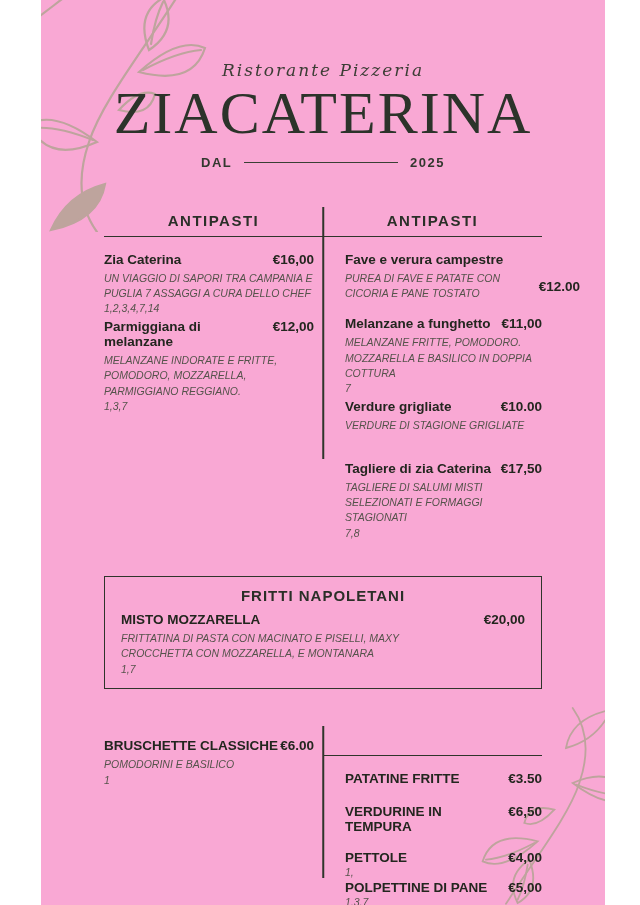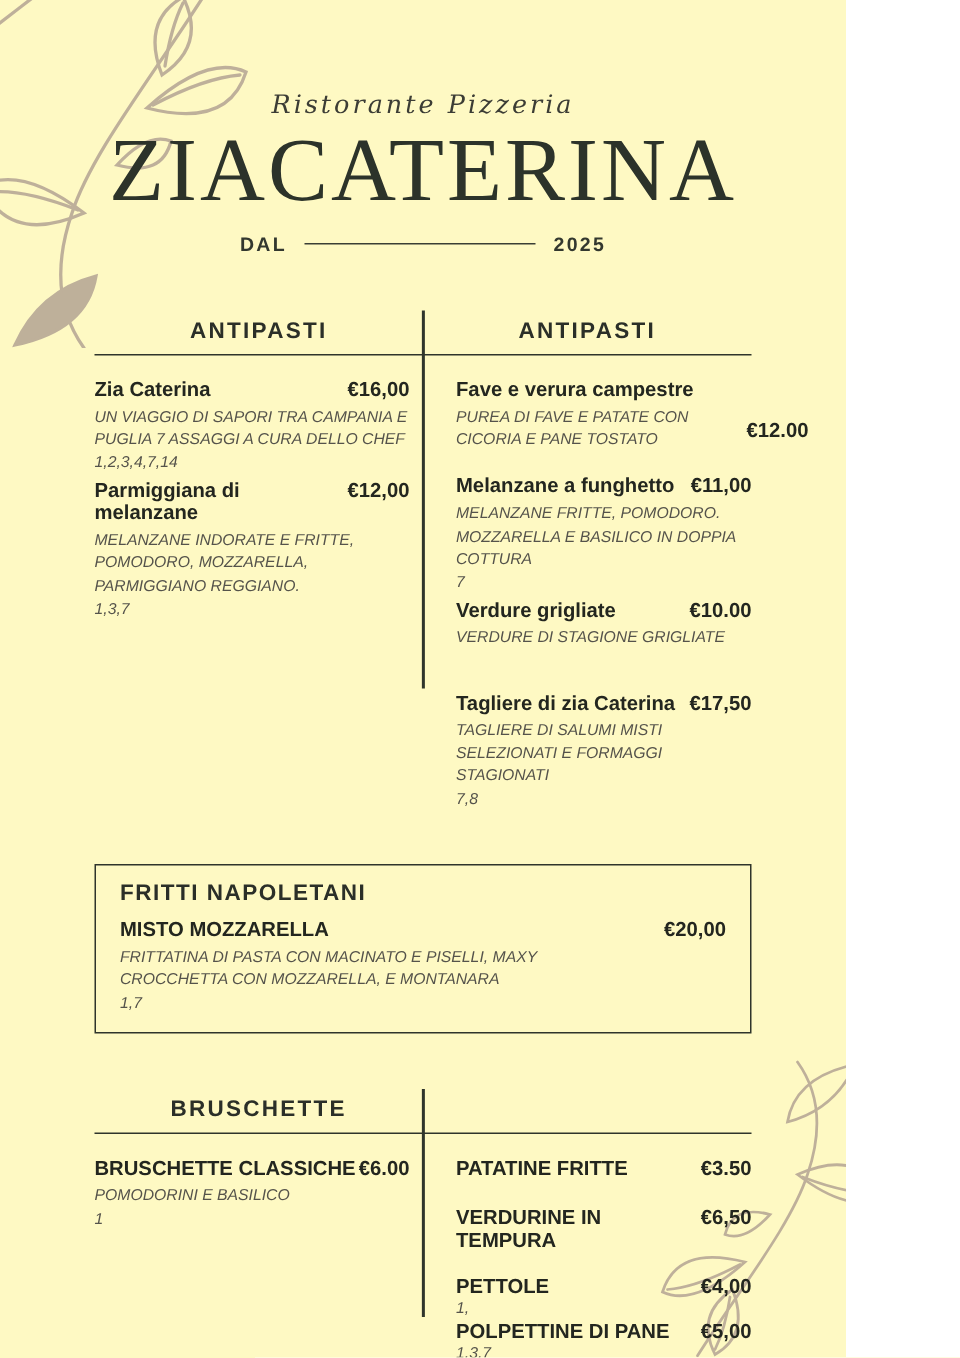--- a/index.html
+++ b/index.html
@@ -1,22 +1,23 @@
 <!DOCTYPE html>
 <html><head>
 <meta charset="utf-8">
 <style>
   html,body{margin:0;padding:0;}
   .page{
     position:relative;
     width:564px;height:905px;
-    background:#fef9c3;
+    background:#f9a8d4;
     color:#2e342b;
     font-family:"Liberation Sans",sans-serif;
     overflow:hidden;
+    margin-left:41px;
   }
   .leaf{position:absolute;pointer-events:none;opacity:.85;}
   .leaf-tl{top:-8px;left:-14px;}
   .leaf-br{bottom:-18px;right:-26px;transform:rotate(180deg);}
   .content{position:relative;z-index:2;}
 
   
   .header{text-align:center;padding-top:60px;}
   .subtitle{
     font-family:"DejaVu Serif",serif;font-style:italic;
@@ -54,21 +55,21 @@
   .item-name{font-weight:bold;font-size:13.5px;color:#23261f;}
   .item-price{font-weight:bold;font-size:13.5px;color:#23261f;white-space:nowrap;}
   .desc{font-style:italic;font-size:10.5px;color:#55534b;line-height:1.45;margin-top:4px;}
   .allergens{font-style:italic;font-size:10.5px;color:#55534b;margin-top:1px;line-height:1.3;}
   .desc-price-row{display:flex;align-items:center;margin-top:4px;}
   .desc-price-row .desc{flex:1;margin-top:0;}
   .price-out{margin-left:10px;margin-right:-38px;}
 
   
   .fritti-box{border:1.5px solid #2f352b;margin:36px 63px 0;padding:8px 16px 12px;}
-  .fritti-title{text-align:left;font-weight:bold;font-size:15px;letter-spacing:1px;color:#2b2f28;padding:2px 0 6px;}
+  .fritti-title{text-align:center;font-weight:bold;font-size:15px;letter-spacing:1px;color:#2b2f28;padding:2px 0 6px;}
   .fritti-box .item{margin-top:2px;}
   .fritti-box .desc{max-width:300px;}
 </style>
 </head>
 <body>
 
 <div class="page">
 
   <svg class="leaf leaf-tl" width="180" height="240" viewBox="0 0 180 240" fill="none" stroke="#b4a494" stroke-width="2.2" stroke-linecap="round">
     <path d="M0,34 C18,20 34,8 52,-6"></path>
@@ -183,21 +184,20 @@
         <div class="desc">FRITTATINA DI PASTA CON MACINATO E PISELLI, MAXY CROCCHETTA CON MOZZARELLA, E MONTANARA</div>
         <div class="allergens">1,7</div>
       </div>
     </div>
 
     <div class="menu">
       <div class="two-col">
         <div class="vdivider vd-bruschette"></div>
 
         <div>
-          <div class="col-heading">BRUSCHETTE</div>
           <div class="cell-body-l">
             <div class="item">
               <div class="item-row">
                 <span class="item-name">BRUSCHETTE CLASSICHE</span>
                 <span class="item-price">€6.00</span>
               </div>
               <div class="desc">POMODORINI E BASILICO</div>
               <div class="allergens">1</div>
             </div>
           </div>

